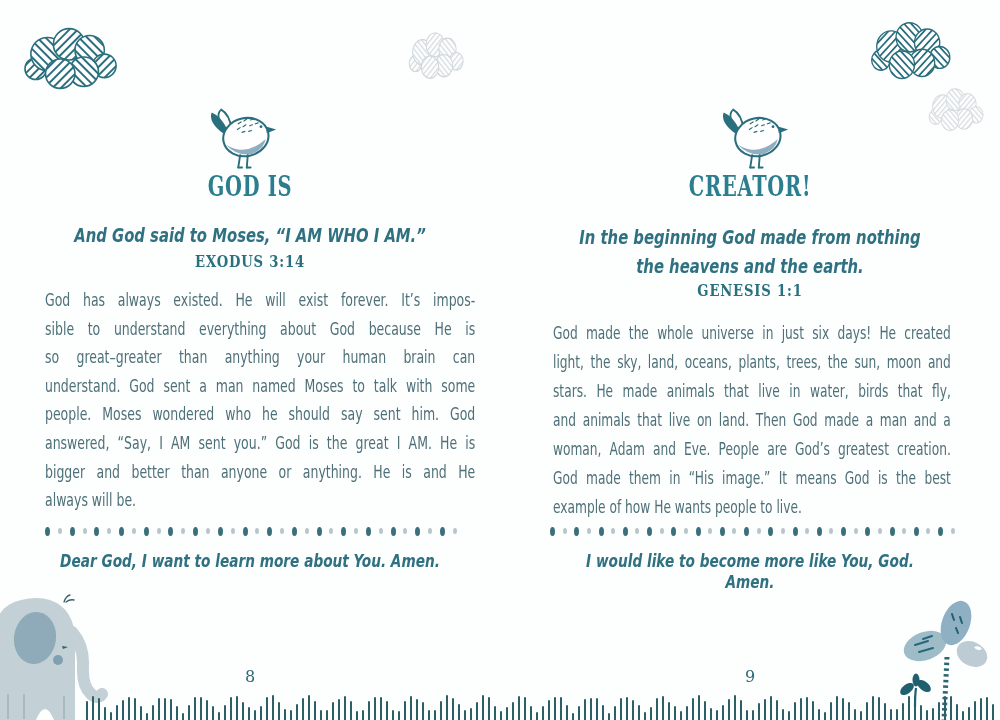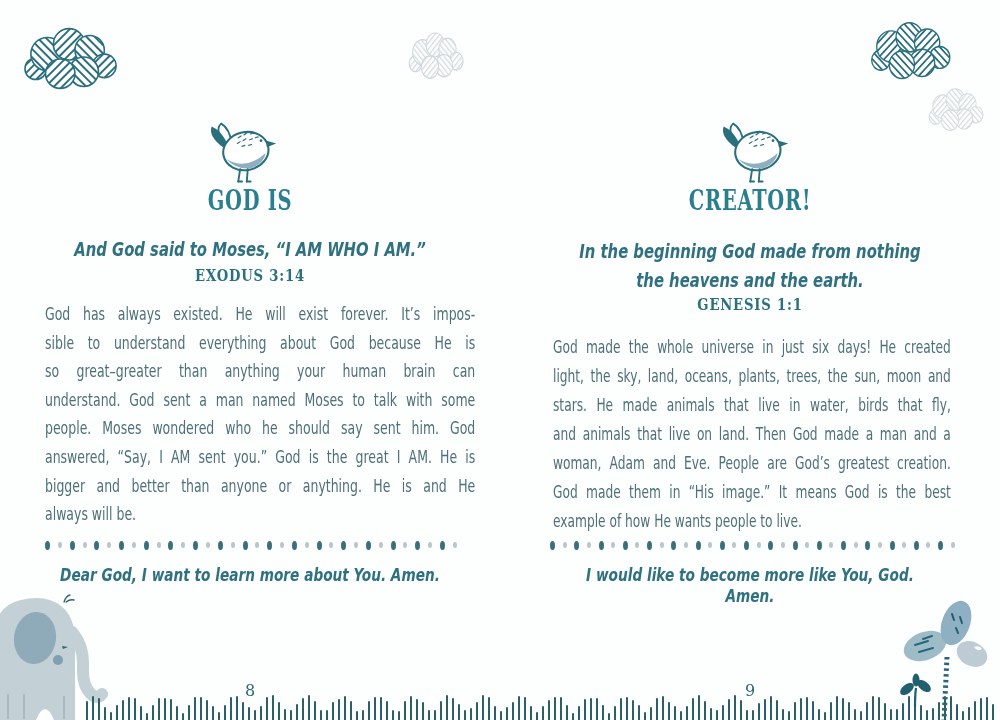--- a/index.html
+++ b/index.html
@@ -1,20 +1,20 @@
 <!DOCTYPE html>
 <html><head>
 <meta charset="utf-8">
 <style>
   html,body{margin:0;padding:0;}
   #spread{
     position:relative;width:1000px;height:720px;background:#fdfefe;overflow:hidden;
     font-family:"DejaVu Sans",sans-serif;
   }
-  .page{position:absolute;top:16px;width:500px;height:664px;}
+  .page{position:absolute;top:2px;width:500px;height:664px;}
   .page.left{left:0;}
   .page.right{left:500px;}
 
   .bird{position:absolute;top:104px;width:74px;height:66px;}
   .page.left .bird{left:206px;}
   .page.right .bird{left:218px;}
 
   .title{
     position:absolute;top:170px;left:0;width:100%;text-align:center;
     font-family:"DejaVu Serif",serif;font-weight:700;font-size:27px;line-height:30px;

